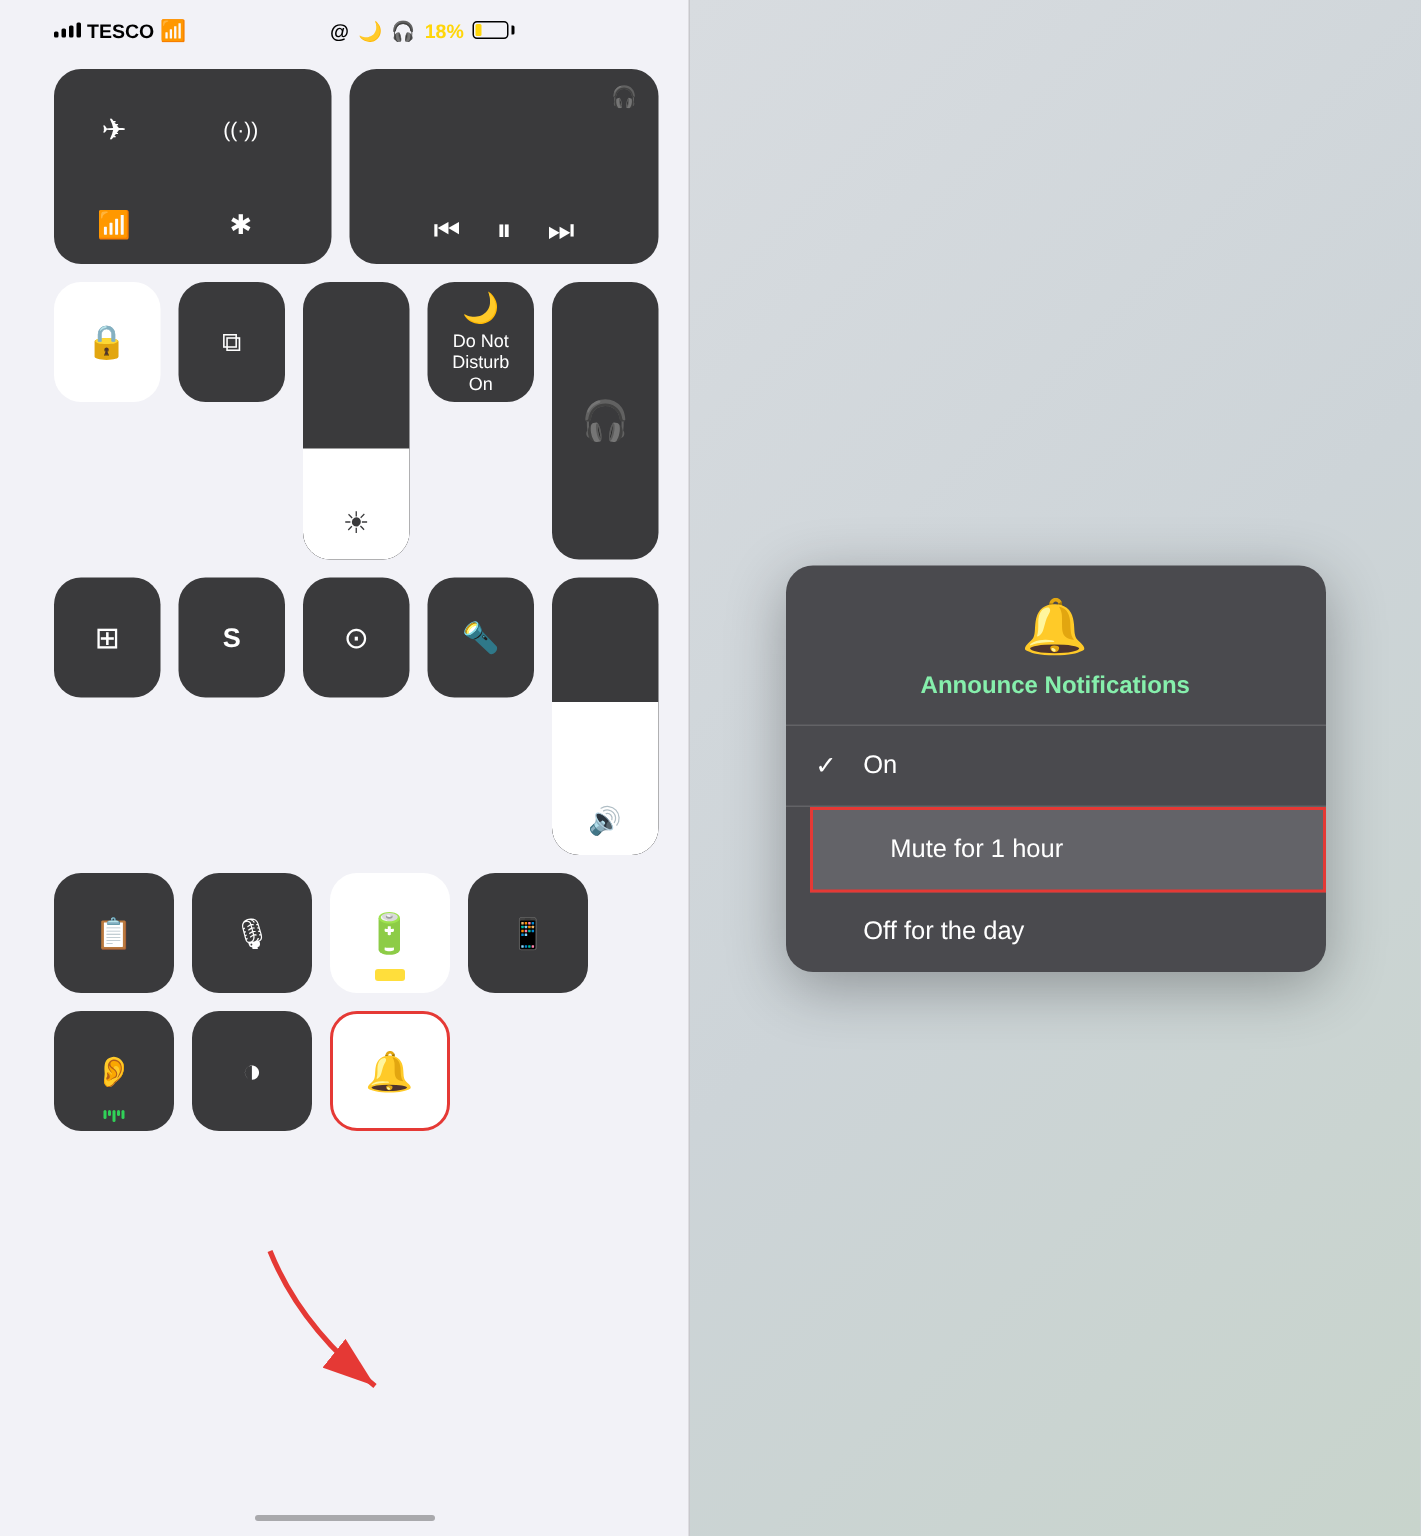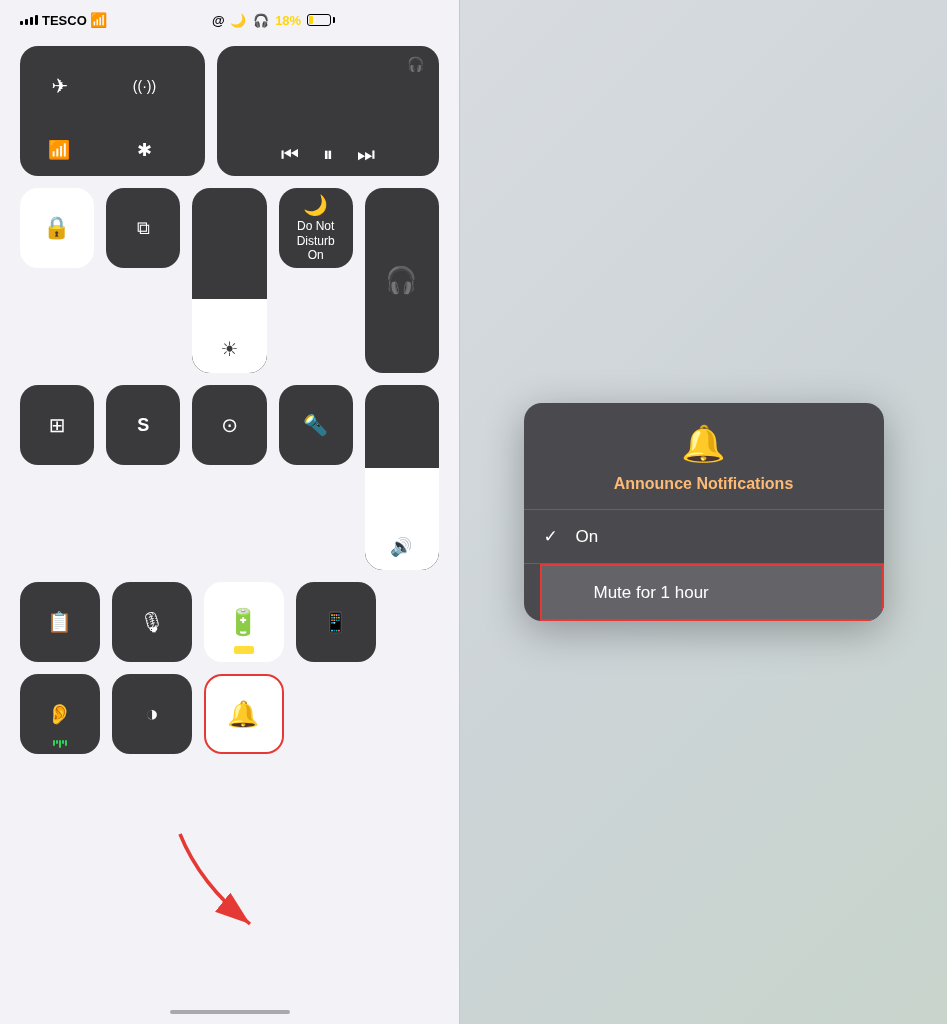--- a/index.html
+++ b/index.html
@@ -12,20 +12,21 @@
       overflow: hidden;
     }
 
     
     .left-panel {
       width: 460px;
       height: 1024px;
       background: #f2f2f7;
       position: relative;
       border-right: 1px solid #c8c8cc;
+      padding-left: 16px;
     }
 
     
     .right-panel {
       width: 487px;
       height: 1024px;
       background: linear-gradient(135deg, #d8dce0 0%, #cdd4d8 50%, #c8d4cc 100%);
       display: flex;
       align-items: center;
       justify-content: center;
@@ -261,21 +262,21 @@
       display: flex;
       flex-direction: column;
       align-items: center;
       gap: 10px;
       border-bottom: 0.5px solid #636366;
     }
 
     .popup-title {
       font-size: 16px;
       font-weight: 700;
-      color: #fdba74;
+      color: #86efac;
       text-align: center;
     }
 
     .popup-item {
       padding: 16px 20px;
       display: flex;
       align-items: center;
       gap: 12px;
       border-bottom: 0.5px solid #636366;
       cursor: pointer;
@@ -518,14 +519,18 @@
     <div class="popup-item">
       <span class="checkmark">✓</span>
       <span class="popup-item-text">On</span>
     </div>
 
     <div class="popup-item highlighted">
       <span class="checkmark" style="opacity:0;">✓</span>
       <span class="popup-item-text">Mute for 1 hour</span>
     </div>
 
+    <div class="popup-item">
+      <span class="checkmark" style="opacity:0;">✓</span>
+      <span class="popup-item-text">Off for the day</span>
+    </div>
   </div>
 </div>
 
 </body></html>

